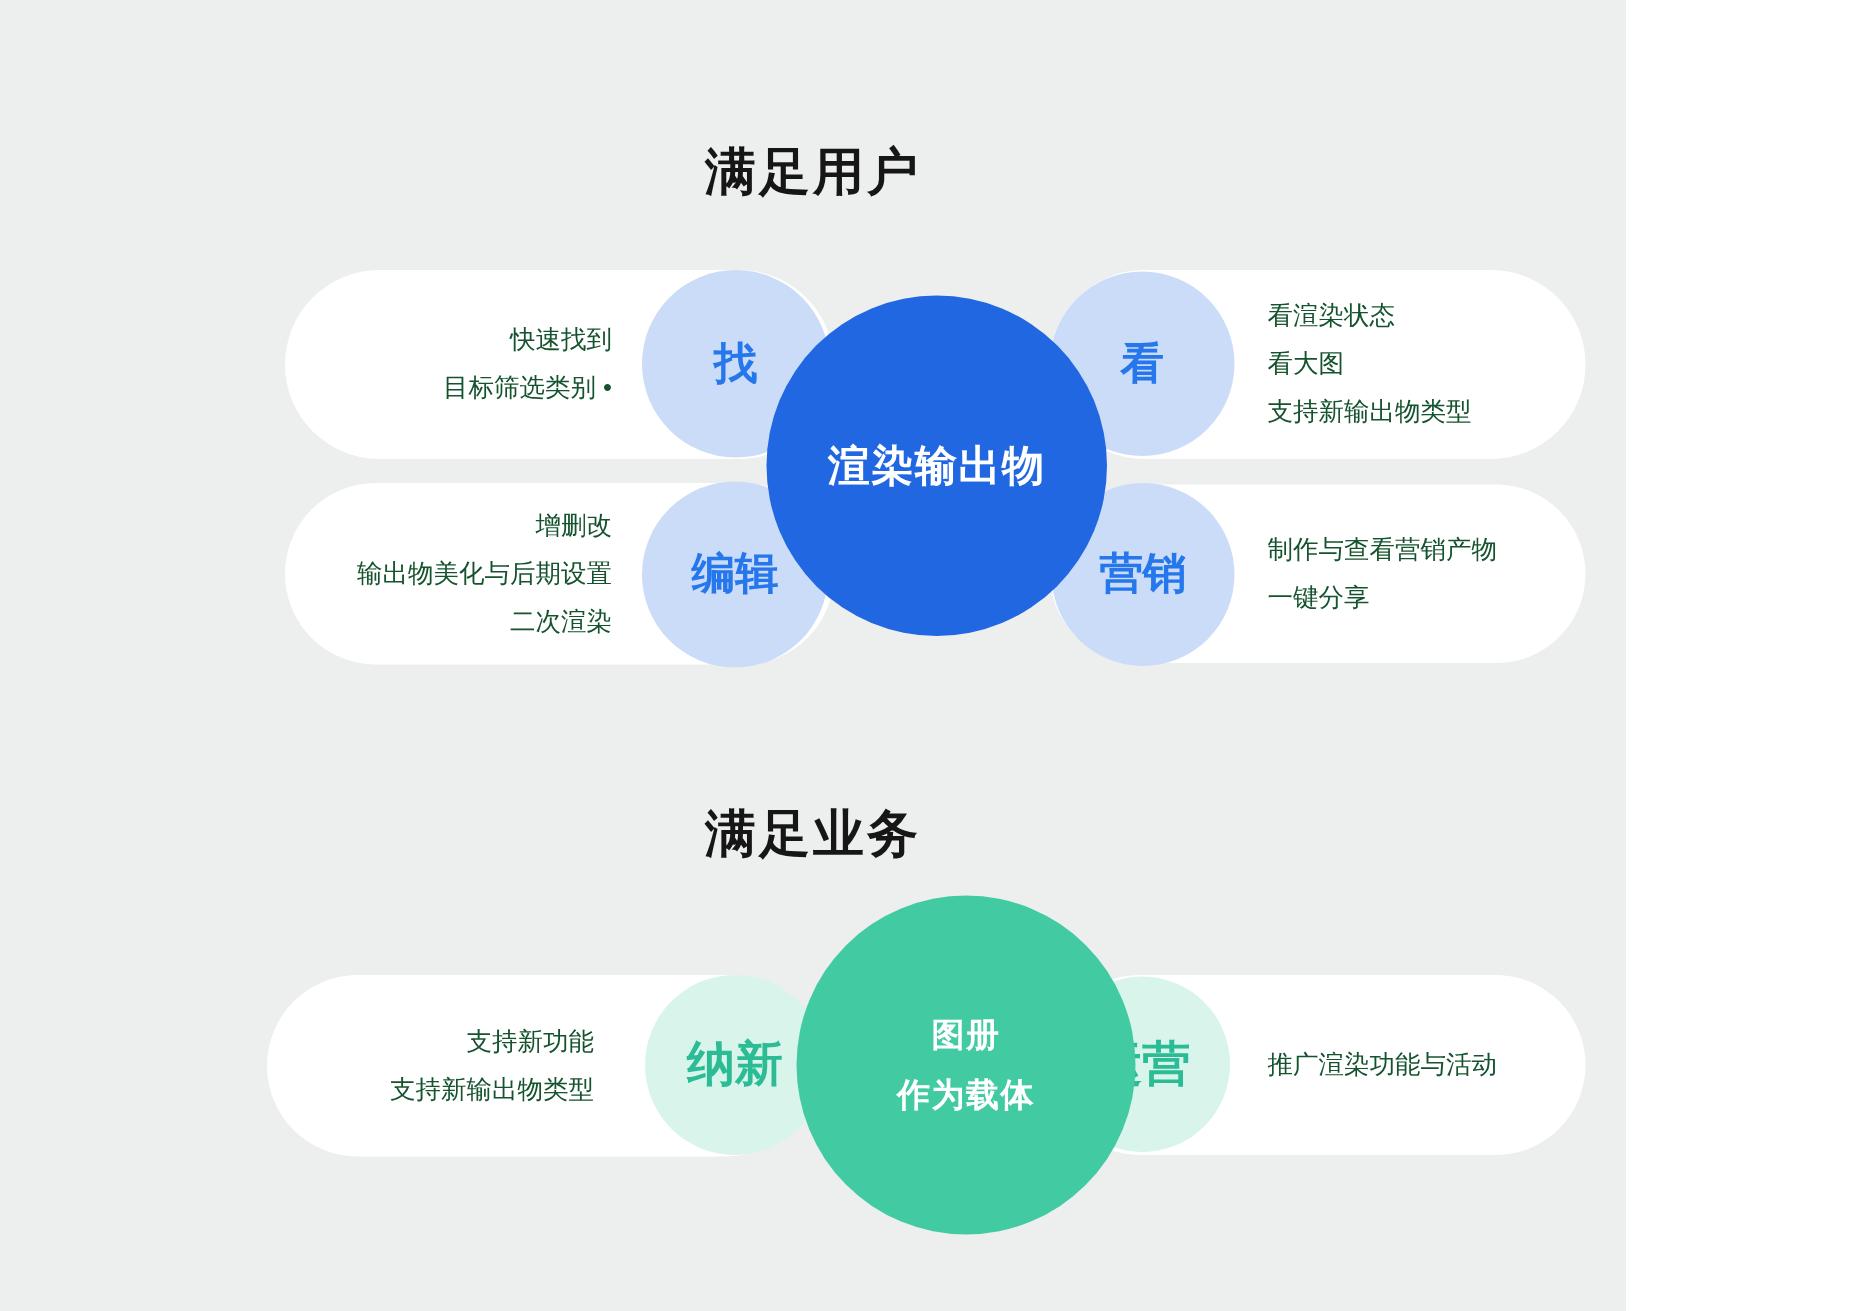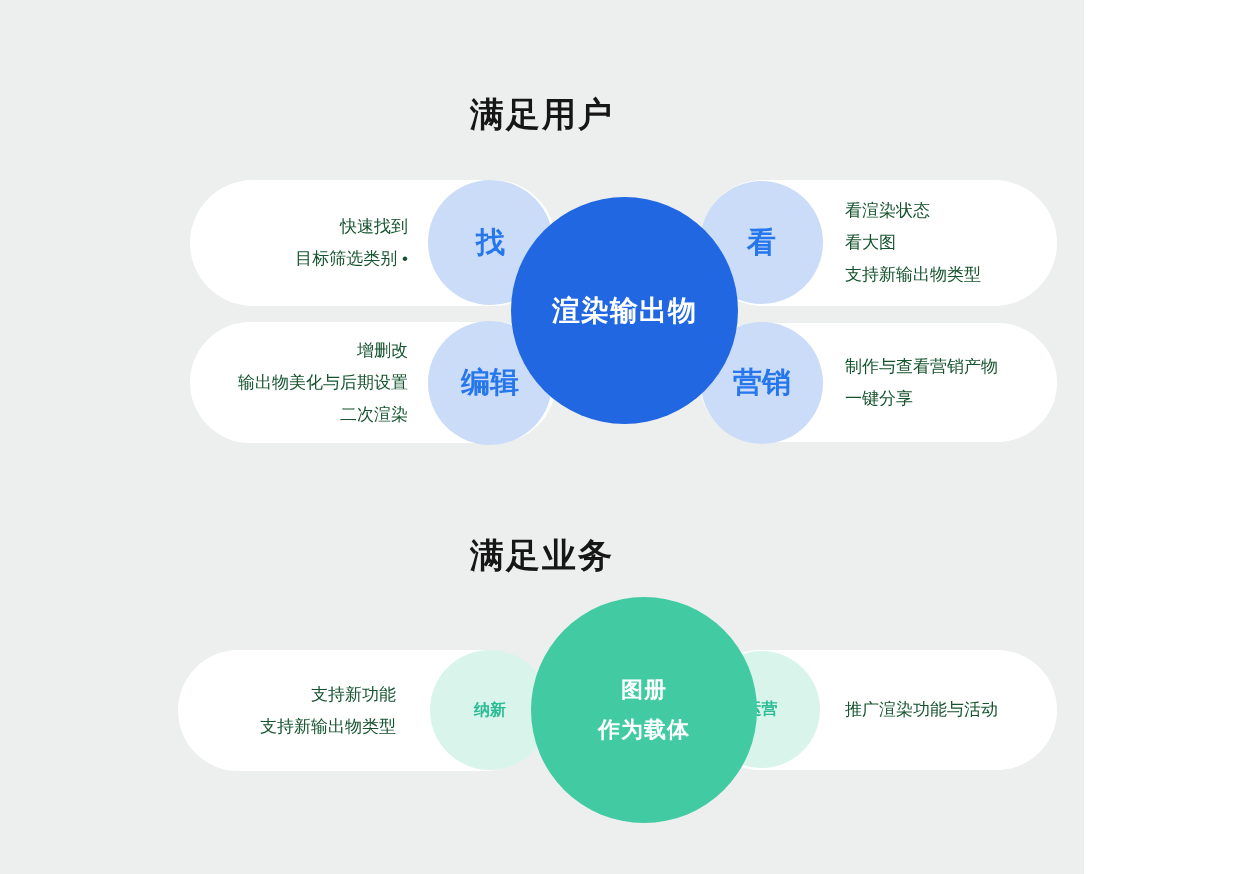--- a/index.html
+++ b/index.html
@@ -58,21 +58,21 @@
     z-index: 2;
   }
   .node-blue {
     background: var(--node-blue-bg, #cadcf8);
     color: var(--node-blue-text, #2676ec);
     font-size: 29px;
   }
   .node-green {
     background: var(--node-green-bg, #d8f4eb);
     color: var(--node-green-text, #2cbc95);
-    font-size: 16px;
+    font-size: 32px;
   }
   .node-find      { left: 428px; top: 180px; width: 125px; height: 125px; }
   .node-view      { left: 700px; top: 181px; width: 123px; height: 123px; }
   .node-edit      { left: 428px; top: 321px; width: 124px; height: 124px; }
   .node-marketing { left: 701px; top: 322px; width: 122px; height: 122px; }
   .node-recruit   { left: 430px; top: 650px; width: 120px; height: 120px; }
   .node-operate   { left: 703px; top: 651px; width: 117px; height: 117px; }
 
   .center-circle {
     position: absolute;

